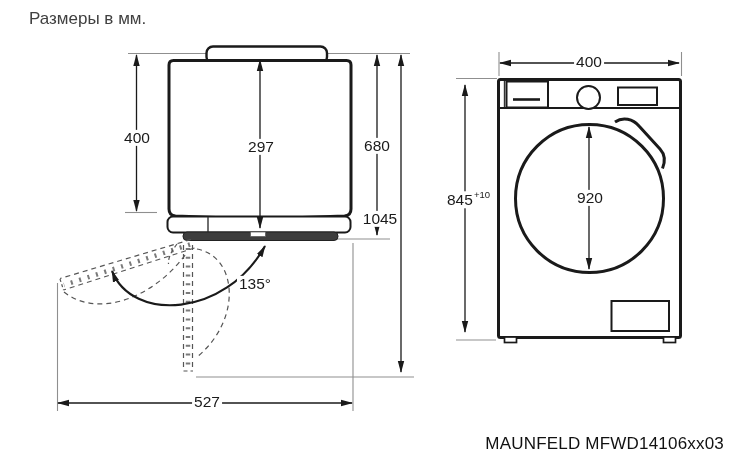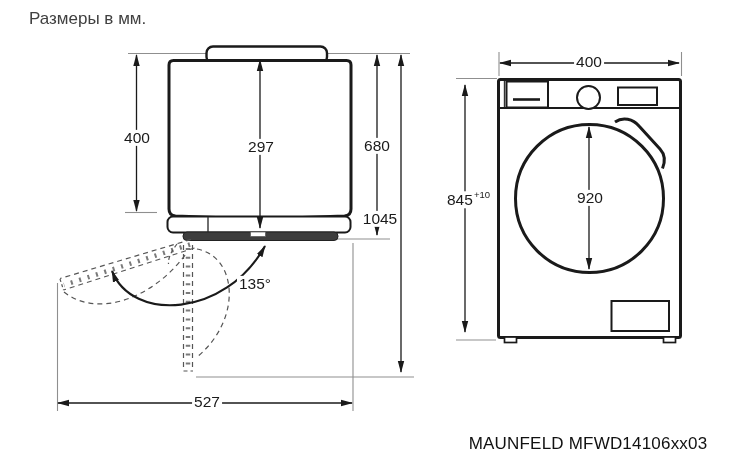--- a/index.html
+++ b/index.html
@@ -3,21 +3,21 @@
 <meta charset="utf-8">
 <style>
   html,body{margin:0;padding:0;background:#fff;}
   #page{position:relative;width:732px;height:474px;background:#ffffff;overflow:hidden;
         font-family:"Liberation Sans", sans-serif;color:#111;}
   #drawing{position:absolute;left:0;top:0;}
   .lbl{position:absolute;transform:translate(-50%,-50%);background:#fff;padding:0 2px;
        font-size:15.5px;line-height:1.05;color:#1a1a1a;white-space:nowrap;}
   .lbl sup{font-size:9.5px;position:relative;top:-1px;left:1px;margin-top:36px;}
   #title{position:absolute;left:29px;top:9px;font-size:17px;color:#404040;}
-  #model{position:absolute;left:452px;top:434px;width:272px;text-align:center;
+  #model{position:absolute;left:452px;top:434px;width:272px;text-align:right;
          font-size:17px;color:#111;letter-spacing:.2px;}
 </style>
 </head>
 <body>
 
 <div id="page">
 
   <svg id="drawing" width="732" height="474" viewBox="0 0 732 474" xmlns="http://www.w3.org/2000/svg">
     <defs>
       <marker id="ah" viewBox="0 0 12 8" refX="11" refY="4" markerWidth="12" markerHeight="8" markerUnits="userSpaceOnUse" orient="auto-start-reverse">

